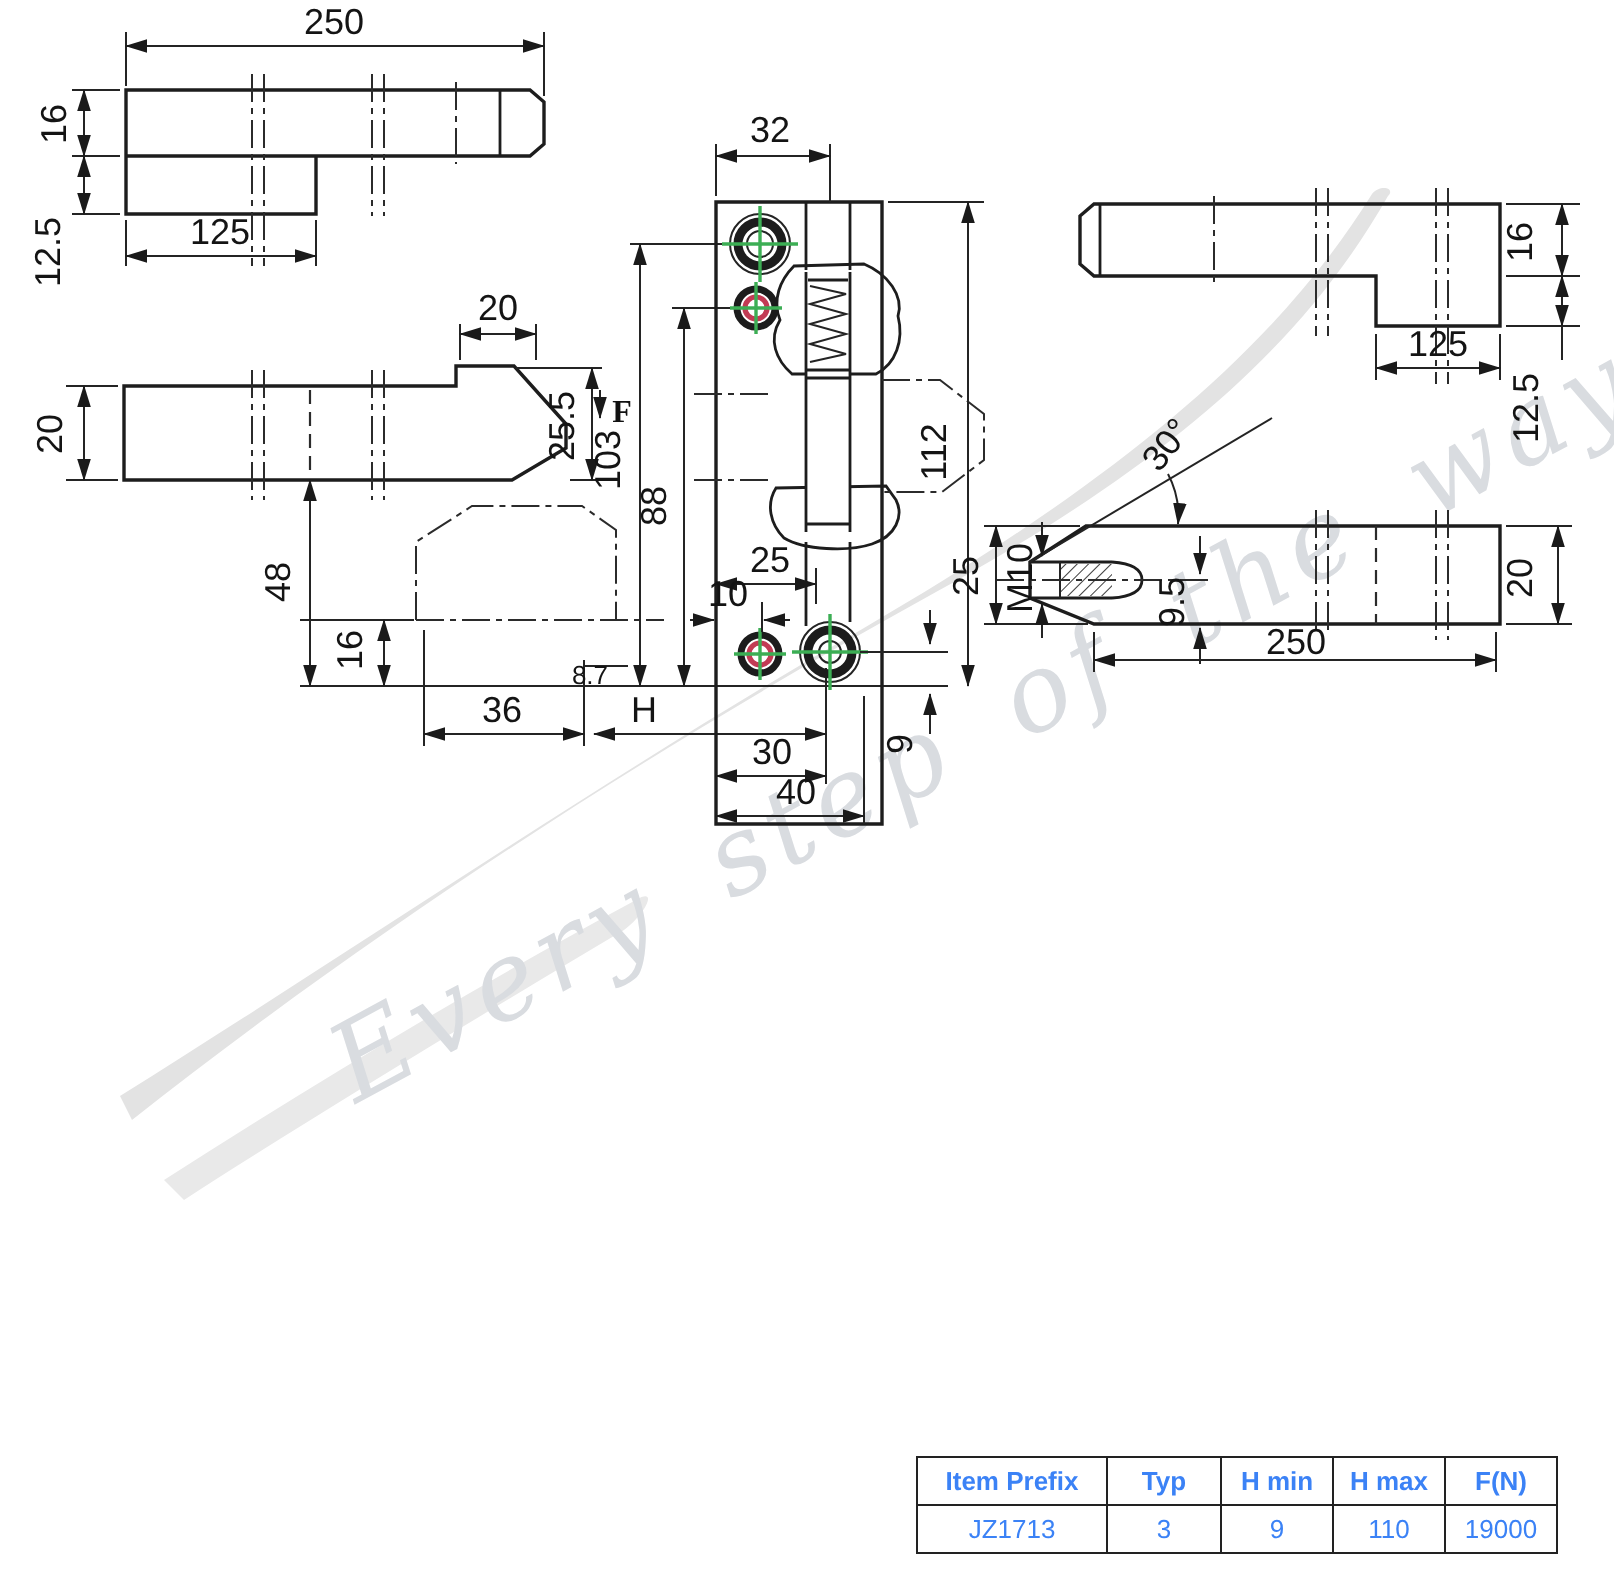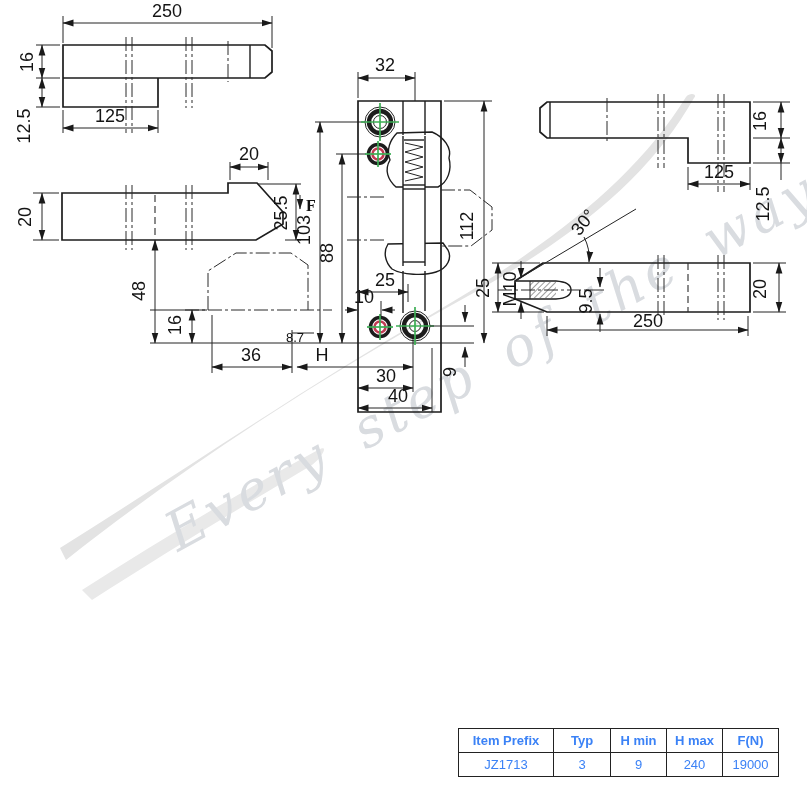--- a/index.html
+++ b/index.html
@@ -273,18 +273,18 @@
     <td style="width:94px">Item Prefix</td>
     <td style="width:56px">Typ</td>
     <td style="width:55px">H min</td>
     <td style="width:55px">H max</td>
     <td style="width:55px">F(N)</td>
   </tr>
   <tr>
     <td>JZ1713</td>
     <td>3</td>
     <td>9</td>
-    <td>240</td>
+    <td>110</td>
     <td>19000</td>
   </tr>
 </tbody>
     </table>
 </div>
 
 </body></html>

